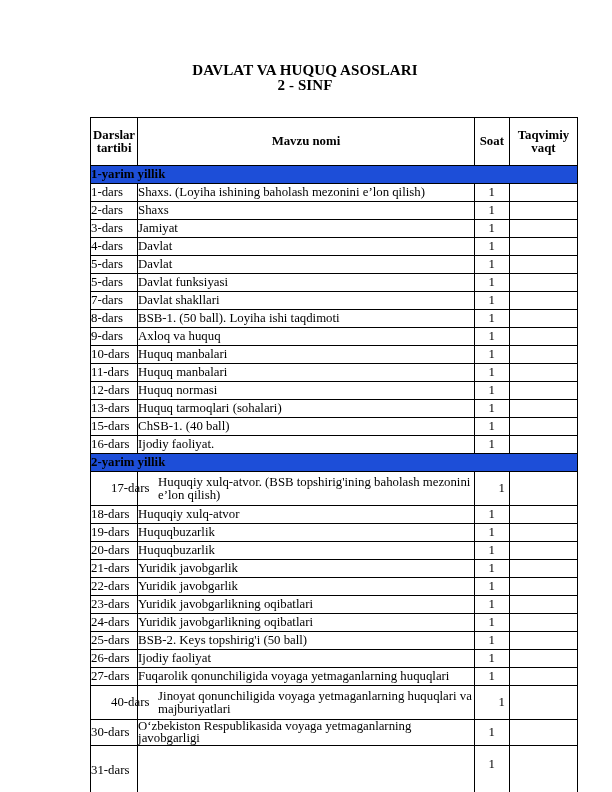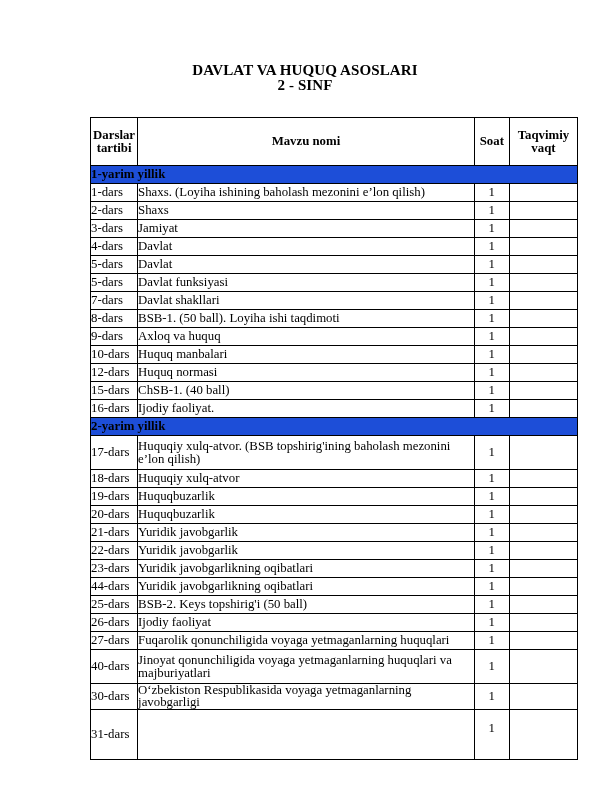--- a/index.html
+++ b/index.html
@@ -96,21 +96,21 @@
   }
   td.hours {
     text-align: center;
     padding: 1px 2px 2px 2px;
   }
   td.date {
     padding: 1px 2px;
   }
 
   tr.r-std td { height: 17px; }
-  tr.r-tall td { height: 33px; }
+  tr.r-tall td { height: 33px; padding-left: 20px; }
   tr.r-last td { height: 37px; }
 
   
   tr.r-last td.topic {
     vertical-align: bottom;
     padding-bottom: 3px;
   }
   tr.r-last td.hours {
     vertical-align: middle;
     padding-bottom: 12px;
@@ -202,22 +202,34 @@
             <td class="hours">1</td>
             <td class="date"></td>
           </tr>
           <tr class="r-std">
             <td class="order">10-dars</td>
             <td class="topic"><span>Huquq manbalari</span></td>
             <td class="hours">1</td>
             <td class="date"></td>
           </tr>
           <tr class="r-std">
+            <td class="order">11-dars</td>
+            <td class="topic"><span>Huquq manbalari</span></td>
+            <td class="hours">1</td>
+            <td class="date"></td>
+          </tr>
+          <tr class="r-std">
             <td class="order">12-dars</td>
             <td class="topic"><span>Huquq normasi</span></td>
+            <td class="hours">1</td>
+            <td class="date"></td>
+          </tr>
+          <tr class="r-std">
+            <td class="order">13-dars</td>
+            <td class="topic"><span>Huquq tarmoqlari (sohalari)</span></td>
             <td class="hours">1</td>
             <td class="date"></td>
           </tr>
           <tr class="r-std">
             <td class="order">15-dars</td>
             <td class="topic"><b class="em">ChSB-1. (40 ball)</b></td>
             <td class="hours">1</td>
             <td class="date"></td>
           </tr>
           <tr class="r-std">
@@ -265,21 +277,21 @@
             <td class="hours">1</td>
             <td class="date"></td>
           </tr>
           <tr class="r-std">
             <td class="order">23-dars</td>
             <td class="topic"><span>Yuridik javobgarlikning oqibatlari</span></td>
             <td class="hours">1</td>
             <td class="date"></td>
           </tr>
           <tr class="r-std">
-            <td class="order">44-dars</td>
+            <td class="order">24-dars</td>
             <td class="topic"><span>Yuridik javobgarlikning oqibatlari</span></td>
             <td class="hours">1</td>
             <td class="date"></td>
           </tr>
           <tr class="r-std">
             <td class="order">25-dars</td>
             <td class="topic"><b class="em">BSB-2. Keys topshirig'i (50 ball)</b></td>
             <td class="hours">1</td>
             <td class="date"></td>
           </tr>

